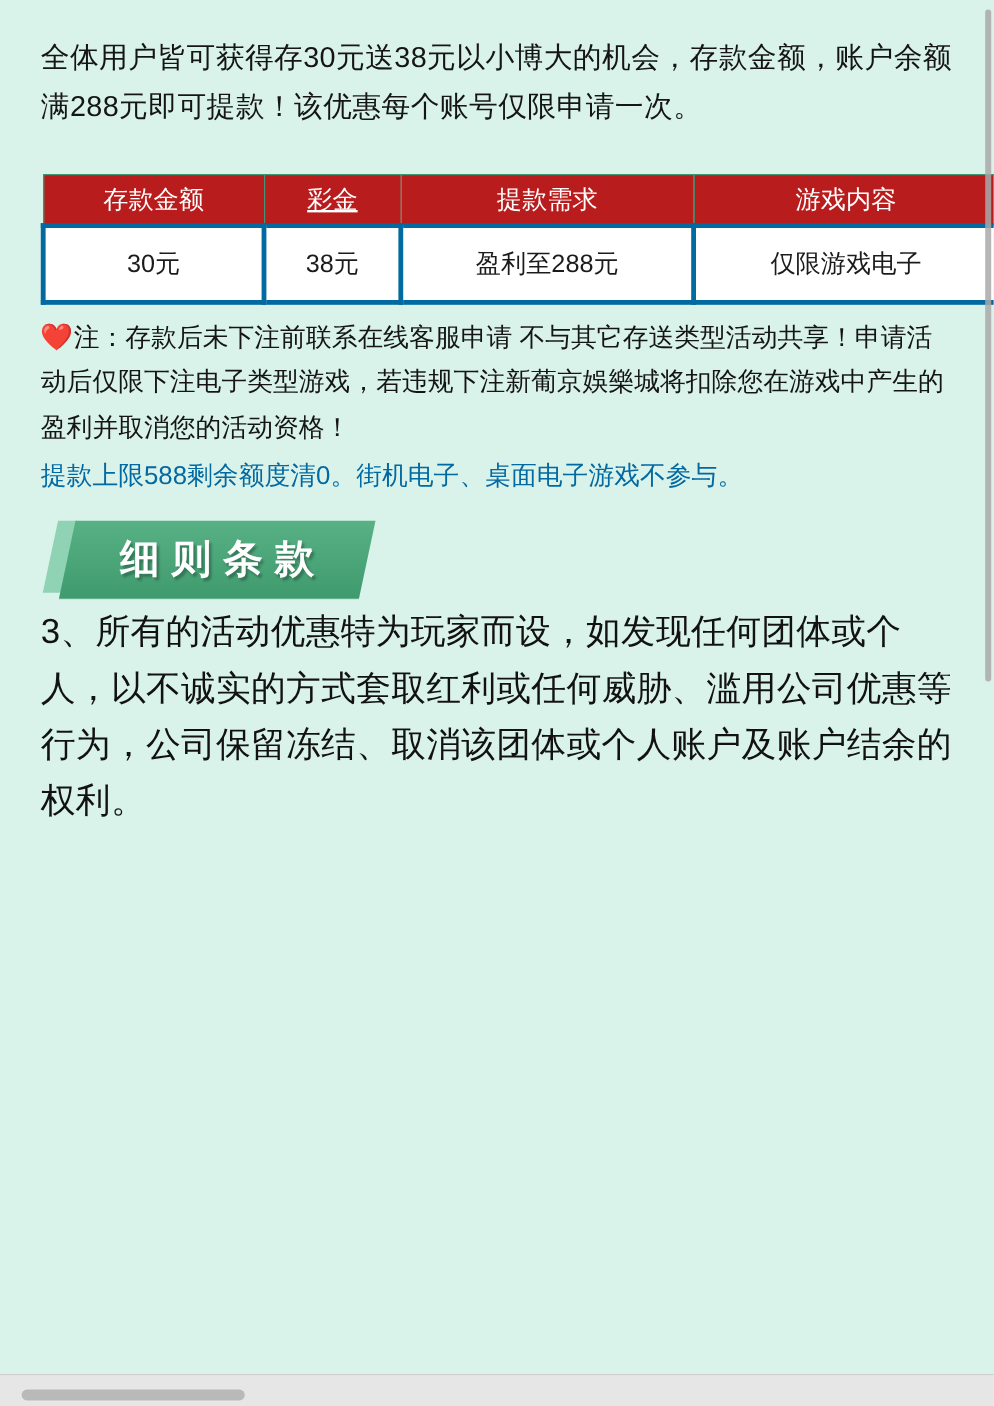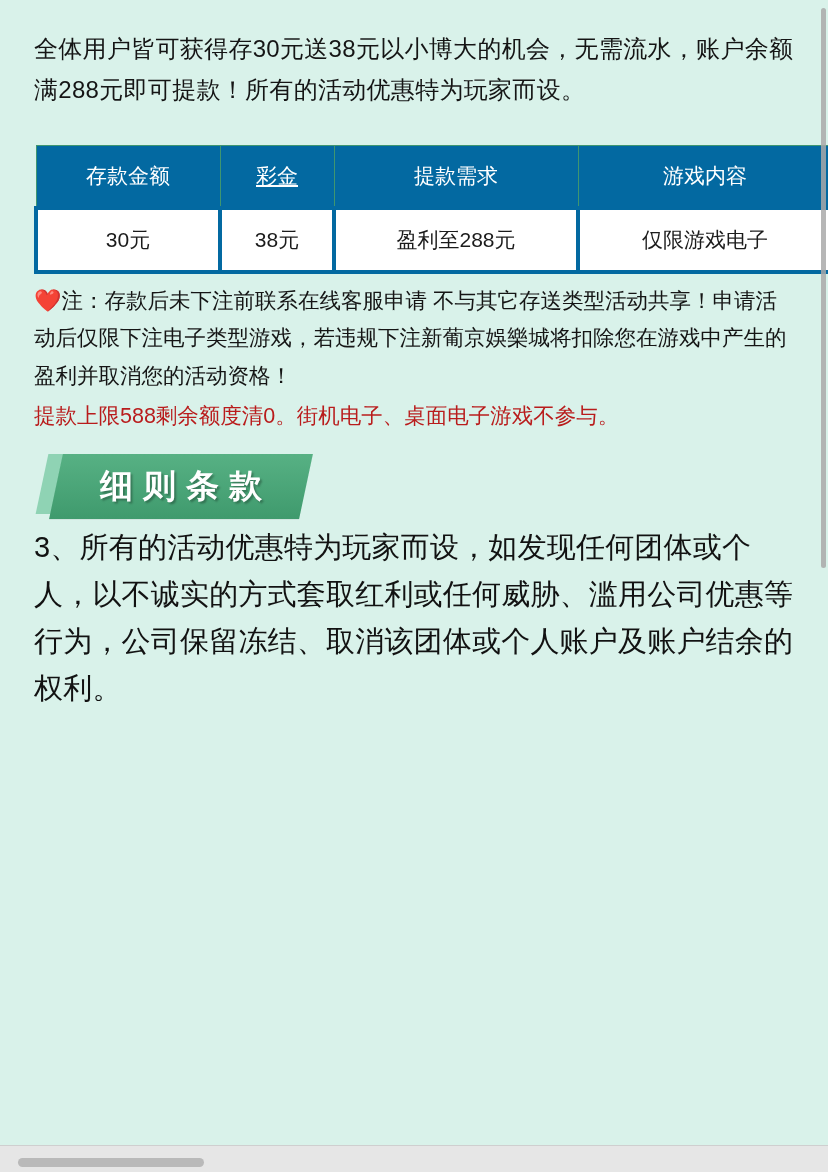--- a/index.html
+++ b/index.html
@@ -32,25 +32,25 @@
     max-width: 770px;
   }
   
   table.bonus-table {
     border-collapse: collapse;
     width: 760px;
     margin: 0 0 6px 0;
     table-layout: fixed;
   }
   table.bonus-table th {
-    background: #0369a1;
+    background: #b91c1c;
     color: #ffffff;
     font-size: 21px;
     font-weight: normal;
-    padding: 16px 4px;
+    padding: 6px 4px;
     border: 1px solid #3f9670;
     text-align: center;
   }
   table.bonus-table td {
     background: #ffffff;
     color: #1b1b1b;
     font-size: 21px;
     padding: 16px 4px;
     border: 4px solid #0369a1;
     text-align: center;
@@ -68,21 +68,21 @@
     margin: 8px 0 0 0;
     max-width: 772px;
   }
   .note .heart {
     font-size: 22px;
     color: #e8352b;
   }
   .note-line2 {
     font-size: 21.5px;
     line-height: 1.76;
-    color: #b91c1c;
+    color: #0369a1;
     margin: 2px 0 0 0;
     max-width: 772px;
   }
 
   
   .banner-wrap {
     margin: 18px 0 10px 0;
     position: relative;
     height: 60px;
   }
@@ -156,21 +156,21 @@
     border-radius: 3px;
     background: #a9a9a9;
     opacity: 0.85;
   }
 </style>
 </head>
 <body>
 
 <div class="page">
 
-  <p class="intro">全体用户皆可获得存30元送38元以小博大的机会，无需流水，账户余额满288元即可提款！所有的活动优惠特为玩家而设。</p>
+  <p class="intro">全体用户皆可获得存30元送38元以小博大的机会，存款金额，账户余额满288元即可提款！该优惠每个账号仅限申请一次。</p>
 
   <table class="bonus-table">
     <thead>
       <tr>
         <th class="col-1">存款金额</th>
         <th class="col-2">彩金</th>
         <th class="col-3">提款需求</th>
         <th class="col-4">游戏内容</th>
       </tr>
     </thead>

